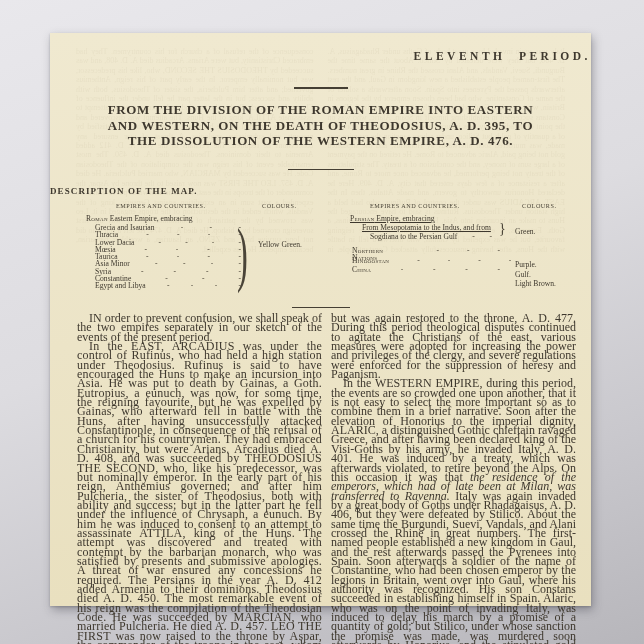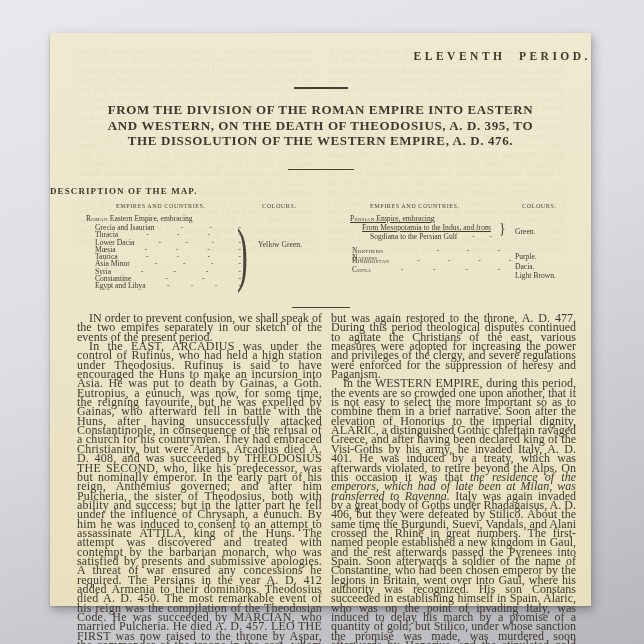--- a/index.html
+++ b/index.html
@@ -60,21 +60,21 @@
   }
   .lt-colour{position:absolute;left:172px;top:39px;white-space:nowrap;text-align:center;}
   .pg{position:absolute;left:0;top:13px;width:235px;}
   .pg-line{white-space:nowrap;text-decoration:underline;}
   .pg-l1{margin-left:12px;margin-top:1.5px;}
   .pg-l2{margin-left:20px;margin-top:1.5px;display:flex;justify-content:space-between;width:122px;}
   .brace-small{position:absolute;left:149px;top:10px;font-size:14px;color:#4a4438;}
   .pg-colour{position:absolute;left:165px;top:13px;}
   .rt-rows{position:absolute;left:2px;top:45px;width:230px;}
   .rt-row{position:relative;width:148px;margin-bottom:2.3px;height:7.3px;gap:28px;}
-  .rt-colour{position:absolute;left:163px;top:6px;white-space:nowrap;}
+  .rt-colour{position:absolute;left:163px;top:14px;white-space:nowrap;}
   .body-cols{
     display:flex;gap:9px;margin-top:6px;padding:0 15px 0 27px;
     font-size:12px;line-height:9.35px;text-align:justify;
   }
   .col{width:247px;}
   .para{margin:0;text-indent:12px;}
   .para.no-indent{text-indent:0;}
   .caps{letter-spacing:.2px;}
 </style>
 </head>
@@ -200,21 +200,21 @@
               <span class="dash">-</span>
               <span class="dash">-</span>
               <span class="rt-colour">Purple.</span>
             </div>
           <div class="rt-row">
               <span class="sc">Hindoostan</span>
               <span class="dash">-</span>
               <span class="dash">-</span>
               <span class="dash">-</span>
               <span class="dash">-</span>
-              <span class="rt-colour">Dacia.</span>
+              <span class="rt-colour">Gulf.</span>
             </div>
           <div class="rt-row">
               <span class="sc">China</span>
               <span class="dash">-</span>
               <span class="dash">-</span>
               <span class="dash">-</span>
               <span class="dash">-</span>
               <span class="rt-colour">Light Brown.</span>
             </div>
         </div>

